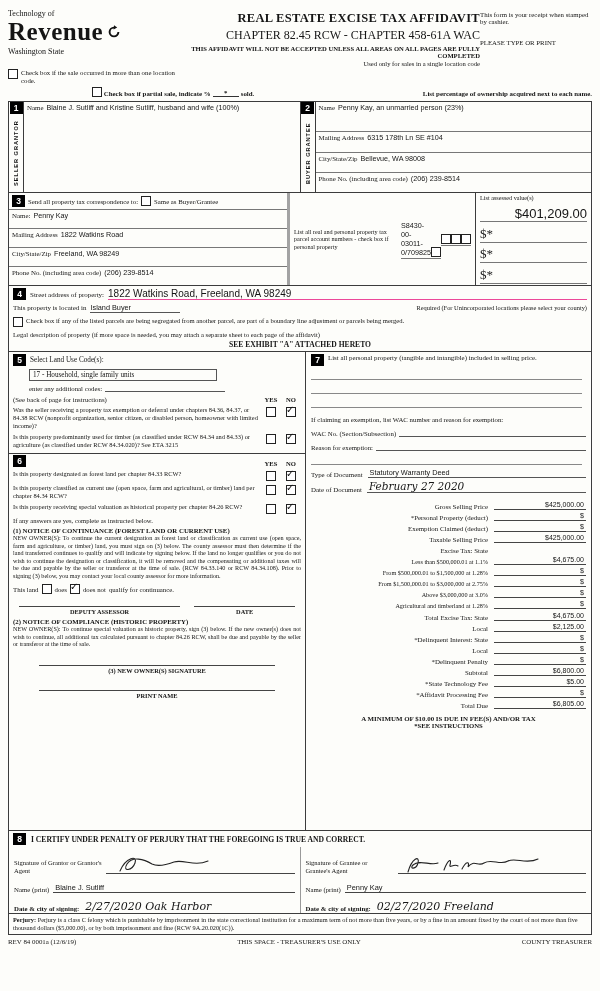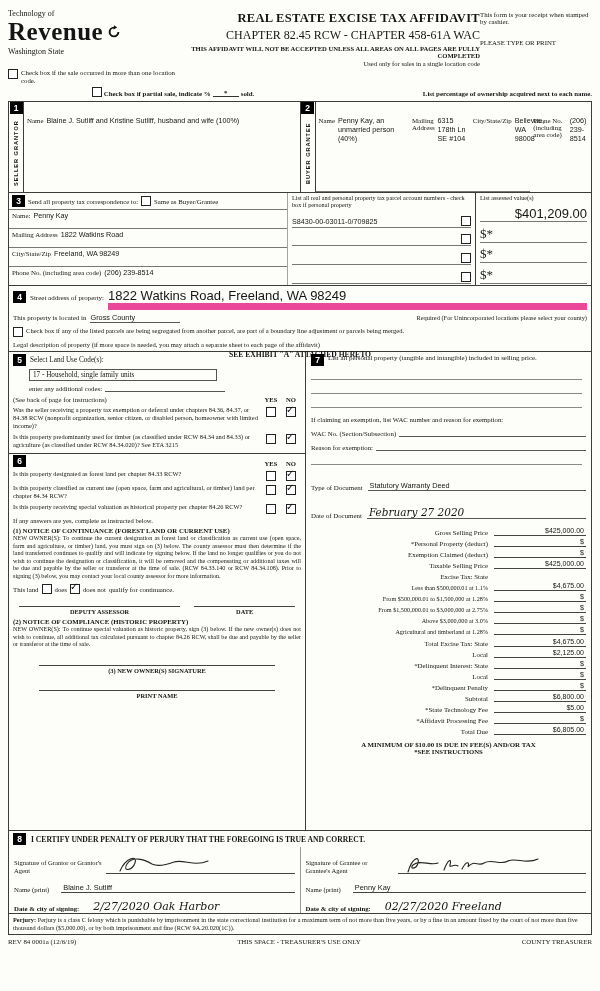--- a/index.html
+++ b/index.html
@@ -44,42 +44,42 @@
   .form-body{border:1px solid #3c3c3c;}
 
   
   .parties{display:flex;height:90px;}
   .party{flex:1;display:flex;min-width:0;}
   .party + .party{border-left:1px solid #3c3c3c;}
   .side-strip{width:14px;border-right:1px solid #3c3c3c;display:flex;flex-direction:column;align-items:center;}
   .vlabel{writing-mode:vertical-rl;transform:rotate(180deg);font-size:5.6px;letter-spacing:1px;
           font-family:"Liberation Sans",sans-serif;font-weight:bold;flex:1;display:flex;
           align-items:center;justify-content:center;margin:2px 0;}
-  .party-fields{flex:1;display:flex;flex-direction:row;min-width:0;margin-top:13px;}
+  .party-fields{flex:1;display:flex;flex-direction:column;min-width:0;}
   .pfield{flex:1;display:flex;gap:3px;padding:1px 3px;align-items:baseline;font-size:6.9px;min-width:0;}
   .pfield:not(:last-child){border-bottom:1px solid #777;}
   .pfield.grow{flex:1.6;}
   .pvalue{font-size:7.2px;font-family:"Liberation Sans",sans-serif;min-width:0;}
 
   
   .s3{display:flex;height:92px;border-top:1px solid #3c3c3c;}
   .s3-left{width:278px;display:flex;flex-direction:column;}
   .s3-head{display:flex;gap:3px;align-items:center;padding:2px 3px;font-size:6.8px;border-bottom:1px solid #777;}
-  .s3-parcels{width:188px;border-left:1px solid #a3a3a3;display:flex;flex-direction:column;padding:1px 4px;box-sizing:border-box;}
+  .s3-parcels{width:188px;border-left:3px solid #a3a3a3;display:flex;flex-direction:row;padding:1px 4px;box-sizing:border-box;align-items:center;}
   .s3-colhead{font-size:6.2px;line-height:1.2;}
   .parcel-row{display:flex;justify-content:space-between;align-items:flex-end;border-bottom:1px solid #777;
               padding:1px 0;flex:1;font-size:7.2px;}
   .s3-assessed{flex:1;border-left:1px solid #3c3c3c;display:flex;flex-direction:column;padding:1px 4px;box-sizing:border-box;}
   .assessed-row{border-bottom:1px solid #777;flex:1;display:flex;align-items:flex-end;justify-content:flex-end;font-size:13px;}
   .assessed-row.empty{justify-content:flex-start;color:#222;}
 
   
   .s4{height:66px;border-top:1px solid #3c3c3c;padding:2px 4px;box-sizing:border-box;}
   .s4-line1{display:flex;gap:4px;align-items:baseline;}
-  .s4-street-val{flex:1;border-bottom:7px solid #ec4899;font-size:13px;}
+  .s4-street-val{flex:1;border-bottom:1px solid #ec4899;font-size:10px;}
   .s4-line2{display:flex;gap:4px;align-items:baseline;margin-top:3px;}
   .s4-county{border-bottom:1px solid #555;min-width:90px;font-size:7.3px;}
   .s4-req{flex:1;text-align:right;font-size:6.4px;}
   .s4-line3{display:flex;gap:3px;align-items:flex-start;margin-top:4px;font-size:6.6px;}
   .s4-legal{margin-top:4px;font-size:6.6px;}
   .s4-exhibit{text-align:center;font-weight:bold;font-size:7.6px;margin-top:2px;}
 
   
   .middle{display:flex;height:478px;border-top:1px solid #3c3c3c;}
   .mid-left{width:296px;padding:2px 4px;box-sizing:border-box;overflow:hidden;}
@@ -110,21 +110,21 @@
   .sigcell.wide{flex:1.6;}
   .sigcell.narrow{flex:1;}
   .center-line{border-top:1px solid #444;margin:16px 26px 0;text-align:center;font-size:6.4px;font-weight:bold;padding-top:1px;}
 
   .s7-head{display:flex;gap:4px;align-items:flex-start;}
   .s7-title{font-size:6.9px;line-height:1.25;}
   .blank-line{height:13px;border-bottom:1px solid #888;margin-right:4px;}
   .s7-exempt{font-size:6.8px;margin-top:8px;}
   .s7-fieldline{display:flex;align-items:flex-end;margin-top:5px;font-size:6.8px;}
   .fill-line{flex:1;border-bottom:1px solid #555;height:8px;margin-left:3px;}
-  .s7-doc{display:flex;align-items:flex-end;gap:5px;margin-top:16px;font-size:6.9px;}
+  .s7-doc{display:flex;align-items:flex-end;gap:5px;margin-top:3px;font-size:6.9px;}
   .doc-val{border-bottom:1px solid #555;flex:1;font-size:7.3px;padding:0 2px;}
   .doc-val.hand{font-size:10.5px;line-height:1;}
   .money{margin-top:6px;}
   .mrow{display:flex;align-items:flex-end;margin-top:2.1px;}
   .mlabel{flex:1;text-align:right;padding-right:6px;font-size:6.9px;}
   .mrow.small .mlabel{font-size:6.2px;}
   .mval{width:92px;border-bottom:1px solid #444;text-align:right;font-size:7px;
         font-family:"Liberation Sans",sans-serif;padding:0 2px;box-sizing:border-box;min-height:9px;flex:none;}
   .mval.no-line{border-bottom:none;}
   .min-note{text-align:center;font-size:6.9px;font-weight:bold;margin-top:6px;}
@@ -134,21 +134,21 @@
   .s8{height:82px;border-top:1px solid #3c3c3c;display:flex;flex-direction:column;}
   .s8-head{display:flex;gap:5px;align-items:center;padding:2px 4px;}
   .s8-cert{font-size:7.6px;}
   .s8-grid{flex:1;display:flex;}
   .s8-col{flex:1;display:flex;flex-direction:column;padding:0 5px;min-width:0;}
   .s8-col + .s8-col{border-left:1px solid #999;}
   .s8-sigrow{flex:1.5;display:flex;align-items:flex-end;gap:4px;}
   .s8-label{width:88px;font-size:6.6px;line-height:1.15;}
   .s8-sigline{flex:1;border-bottom:1px solid #444;position:relative;height:24px;}
   .sig-svg{position:absolute;bottom:-4px;left:6px;}
-  .s8-row{flex:1;display:flex;align-items:flex-end;gap:12px;padding-bottom:1px;}
+  .s8-row{flex:1;display:flex;align-items:flex-end;gap:4px;padding-bottom:1px;}
   .s8-row .lbl{font-size:6.8px;flex:none;}
   .s8-val{flex:1;border-bottom:1px solid #444;font-size:7.4px;padding:0 2px;min-width:0;}
   .s8-val.hand{font-size:11px;line-height:1;border-bottom:none;}
 
   .perjury{border-top:1px solid #3c3c3c;padding:2px 4px;font-size:6.3px;line-height:1.25;}
 
   .bottom-row{display:flex;justify-content:space-between;margin-top:3px;font-size:6.9px;}
   .stamp{margin-top:5px;margin-left:6px;font-size:10px;font-weight:bold;letter-spacing:2px;color:#1b1b1b;}
 </style>
 </head>
@@ -211,21 +211,21 @@
         </div>
       </div>
       <div class="party">
         <div class="side-strip">
           <div class="numbox">2</div>
           <div class="vlabel">BUYER GRANTEE</div>
         </div>
         <div class="party-fields">
           <div class="pfield grow">
             <span>Name</span>
-            <span class="pvalue">Penny Kay, an unmarried person (40%)</span>
+            <span class="pvalue">Penny Kay, an unmarried person (23%)</span>
           </div>
           <div class="pfield">
             <span>Mailing Address</span>
             <span class="pvalue">6315 178th Ln SE #104</span>
           </div>
           <div class="pfield">
             <span>City/State/Zip</span>
             <span class="pvalue">Bellevue, WA  98008</span>
           </div>
           <div class="pfield">
@@ -290,21 +290,21 @@
     </div>
 
     <div class="s4">
       <div class="s4-line1">
         <div class="numbox">4</div>
         <span>Street address of property:</span>
         <span class="s4-street-val sans">1822 Watkins Road, Freeland, WA 98249</span>
       </div>
       <div class="s4-line2">
         <span>This property is located in</span>
-        <span class="s4-county sans">Gross County</span>
+        <span class="s4-county sans">Island Buyer</span>
         <span class="s4-req">Required (For Unincorporated locations please select your county)</span>
       </div>
       <div class="s4-line3">
         <span class="checkbox"></span>
         <span>Check box if any of the listed parcels are being segregated from another parcel, are part of a boundary line adjustment or parcels being merged.</span>
       </div>
       <div class="s4-legal">Legal description of property (if more space is needed, you may attach a separate sheet to each page of the affidavit)</div>
       <div class="s4-exhibit">SEE EXHIBIT "A" ATTACHED HERETO</div>
     </div>
 

